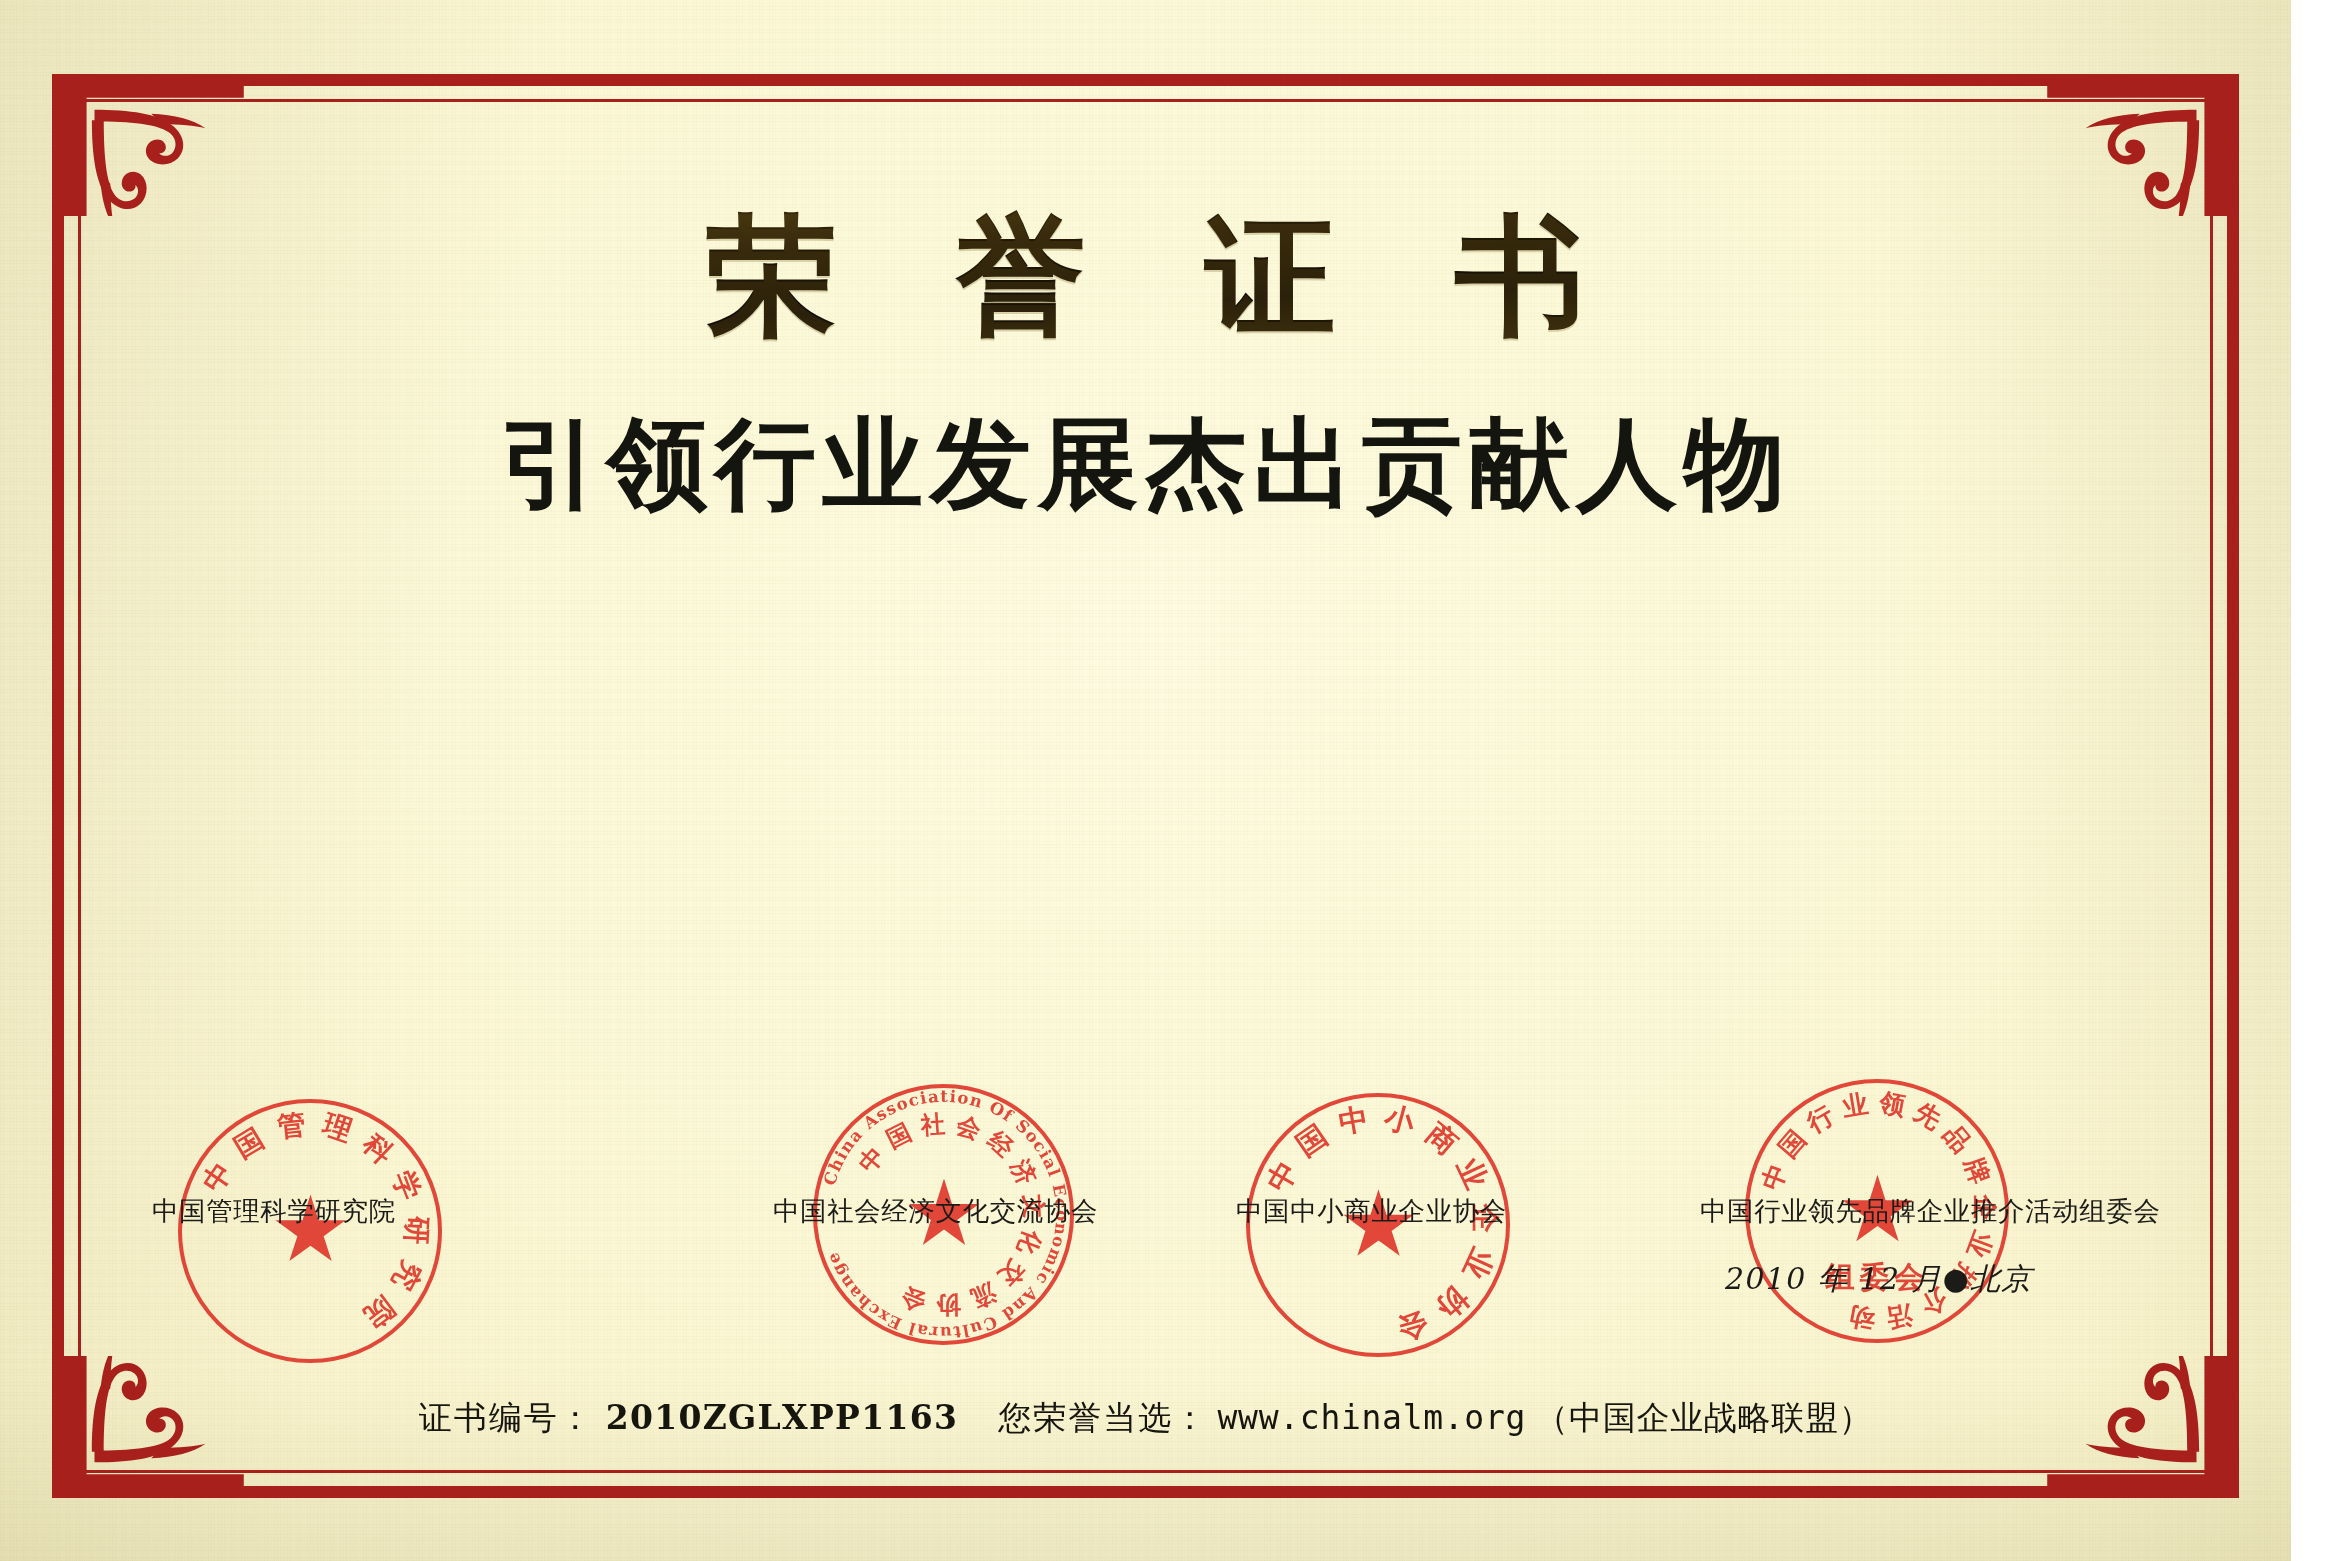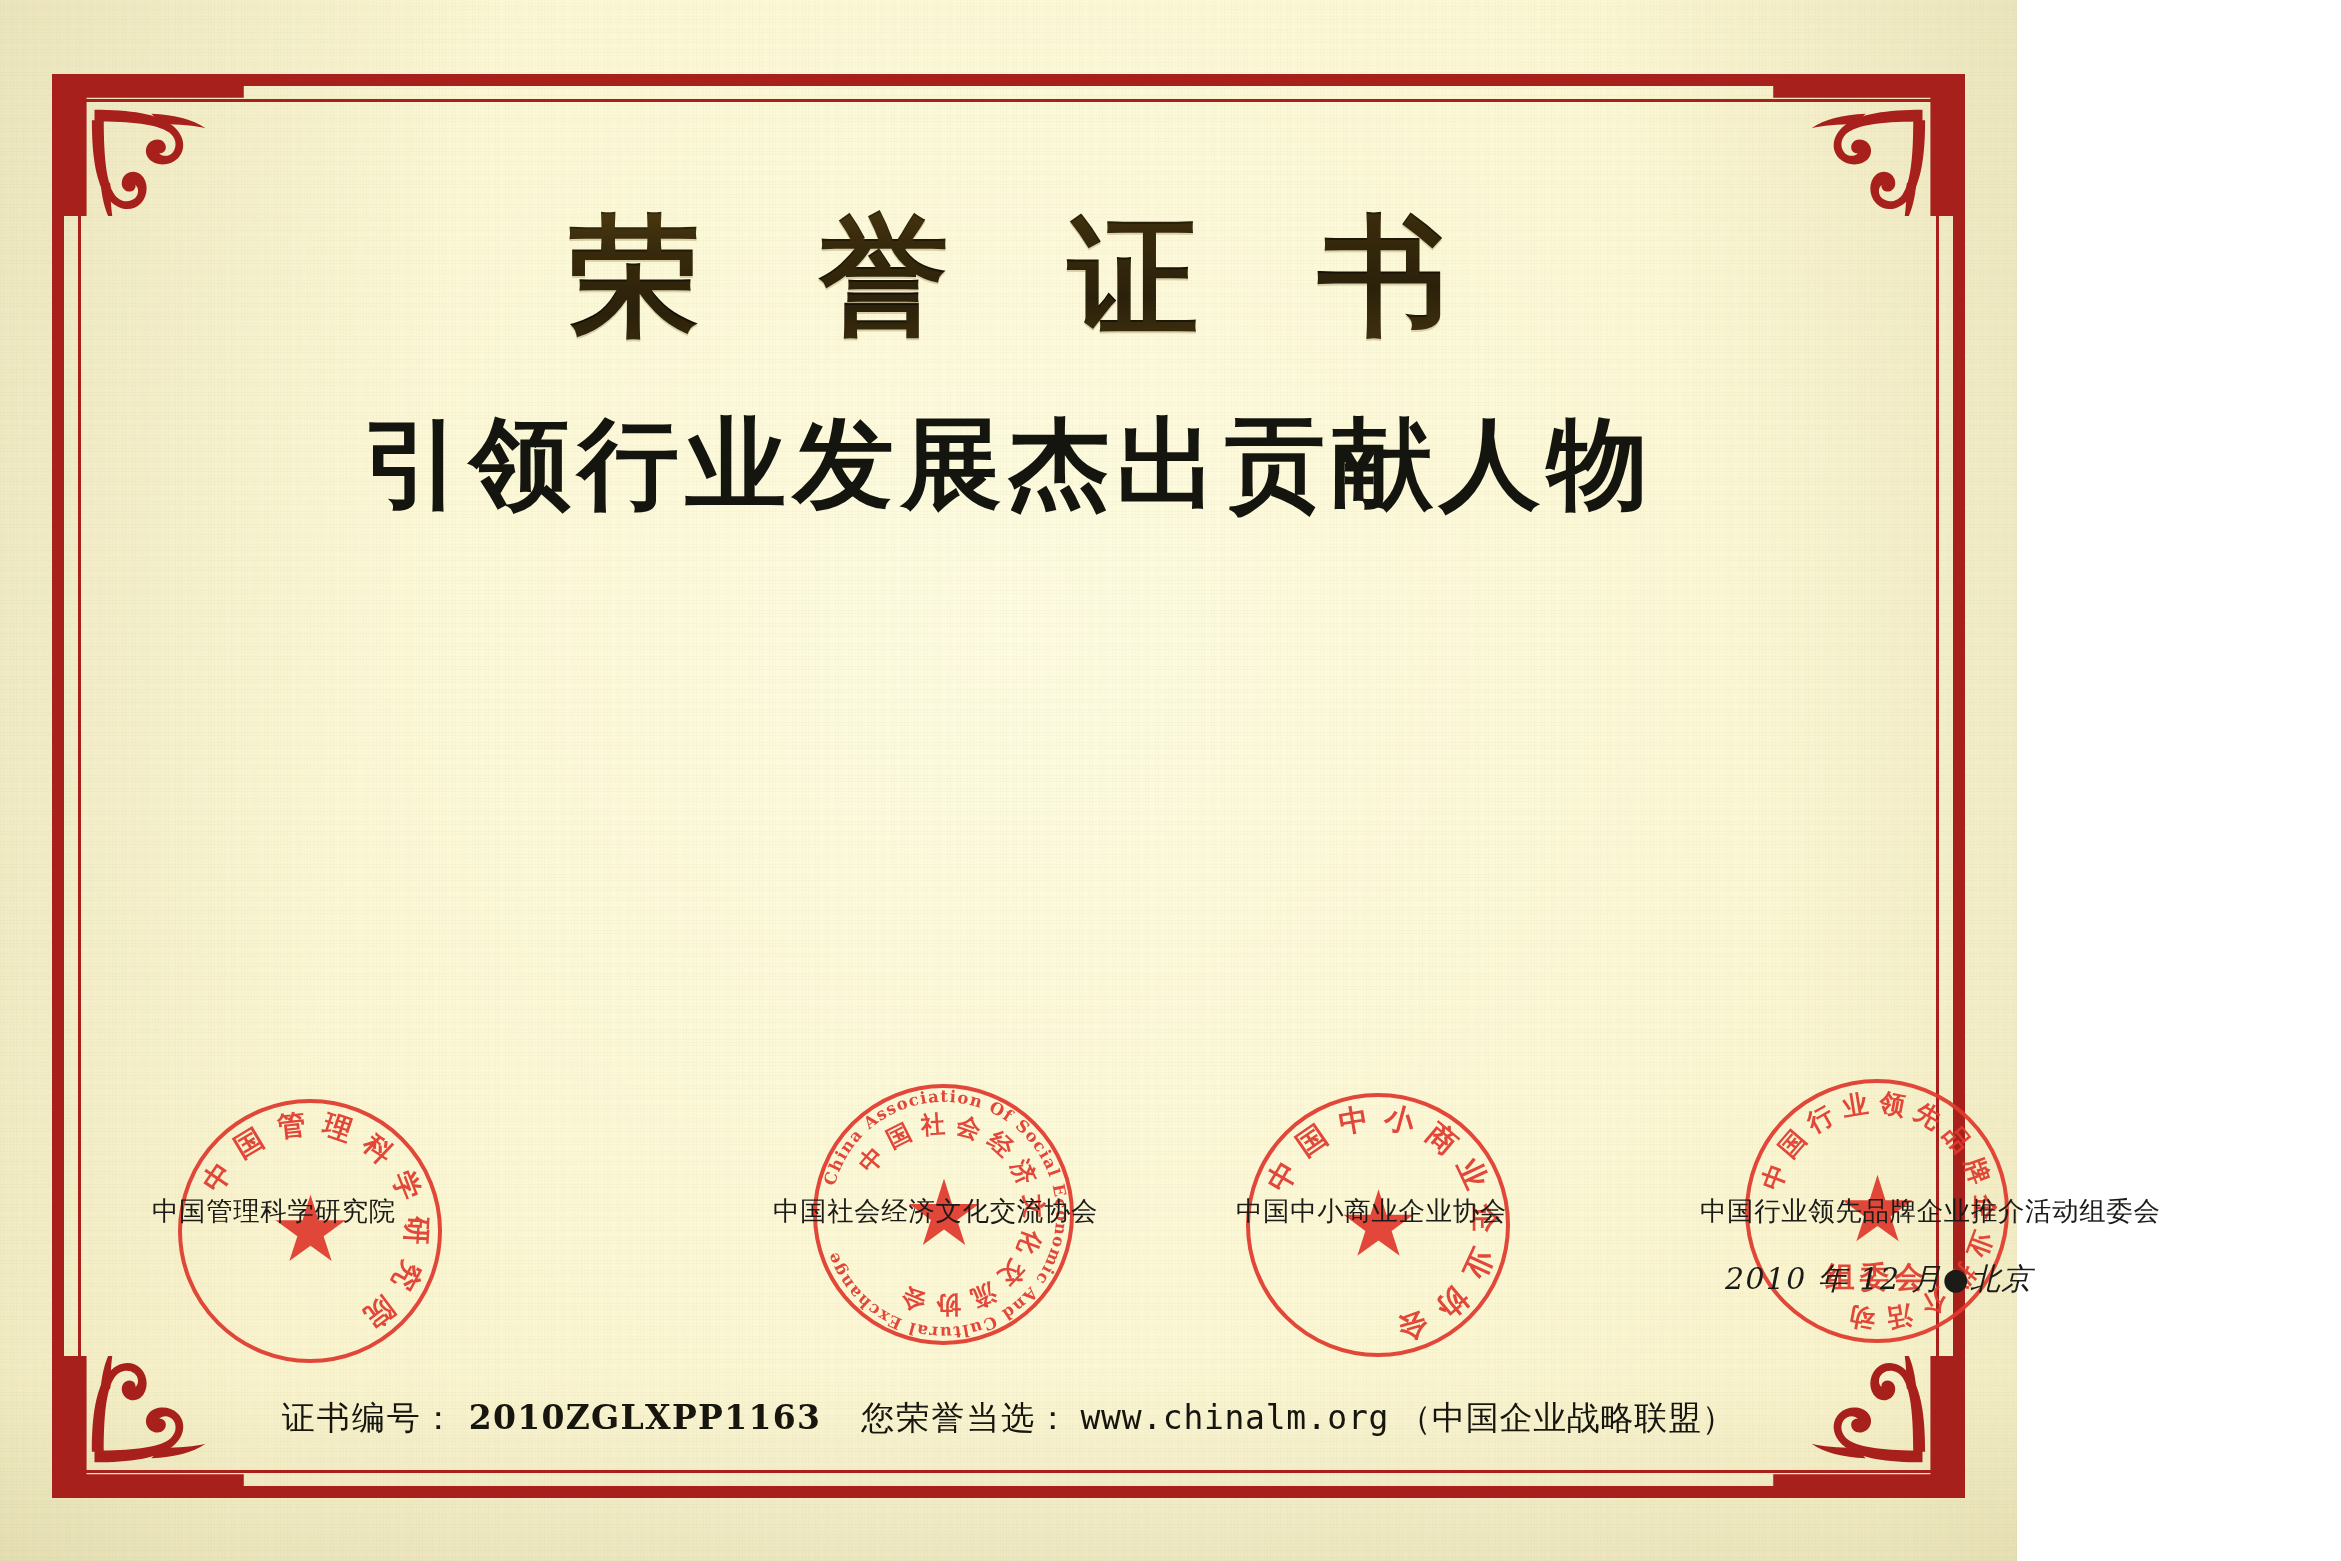--- a/index.html
+++ b/index.html
@@ -11,21 +11,21 @@
   body {
     width: 2342px;
     height: 1561px;
     overflow: hidden;
     font-family: "DejaVu Sans", "Liberation Sans", sans-serif;
   }
 
   
   .cert-page {
     position: relative;
-    width: 2017px;
+    width: 2291px;
     height: 1561px;
     background:
       radial-gradient(ellipse at 50% 40%, #fdfbe0 0%, #fbf7d4 55%, #f6f0c6 100%);
     box-sizing: border-box;
   }
   
   .paper-texture {
     position: absolute;
     inset: 0;
     background-image:

